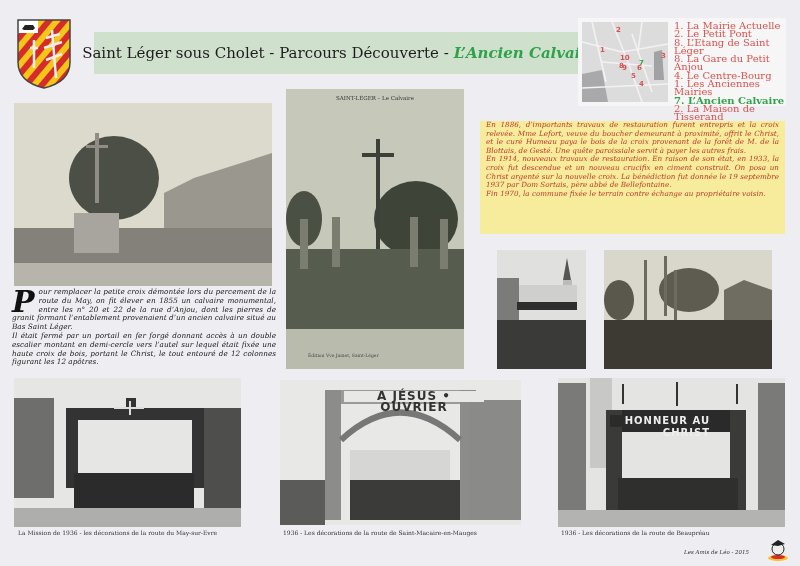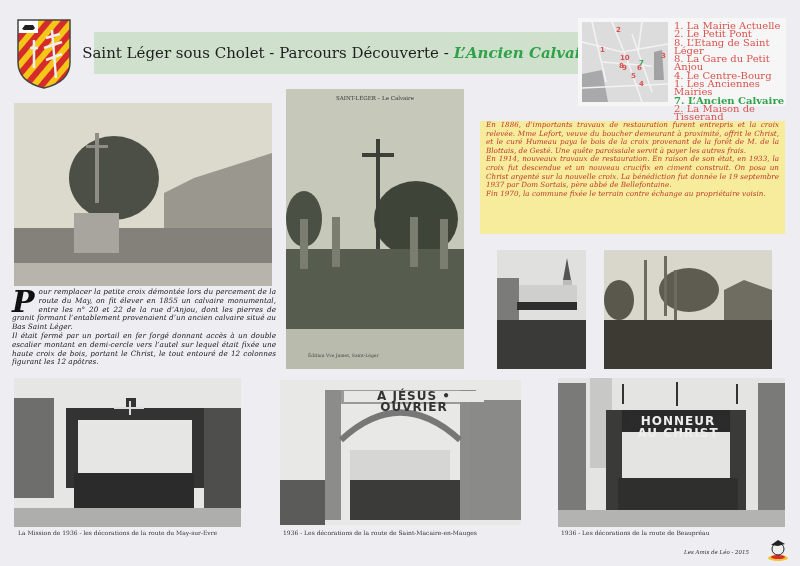--- a/index.html
+++ b/index.html
@@ -204,21 +204,21 @@
     <rect x="32" y="0" width="22" height="90" fill="#c8c8c6"></rect>
     <rect x="48" y="32" width="140" height="22" fill="#2a2a2a"></rect>
     <rect x="48" y="32" width="16" height="100" fill="#3a3a38"></rect>
       <rect x="172" y="32" width="16" height="100" fill="#3a3a38"></rect>
     <rect x="64" y="6" width="2" height="20" fill="#333"></rect>
       <rect x="118" y="4" width="2" height="24" fill="#333"></rect>
       <rect x="178" y="6" width="2" height="20" fill="#333"></rect>
     <rect x="60" y="100" width="120" height="32" fill="#2f2f2d"></rect>
     <rect x="0" y="132" width="227" height="17" fill="#b3b3b1"></rect>
   </svg>
-  <div class="arch-label" style="left:70px;top:37px;width:100px;height:12px;font-size:12px;line-height:12px;">HONNEUR AU CHRIST</div>
+  <div class="arch-label" style="left:52px;top:37px;width:100px;height:12px;font-size:10px;line-height:12px;text-align:right;">HONNEUR AU CHRIST</div>
 </div>
 <div class="abs caption" style="left:561px;top:529px;">1936 - Les décorations de la route de Beaupréau</div>
 
 <div class="abs credit">Les Amis de Léo - 2015</div>
 <div class="abs" style="left:766px;top:539px;width:24px;height:22px;">
   <svg width="24" height="22" viewBox="0 0 24 22">
     <ellipse cx="12" cy="19" rx="10" ry="3" fill="#f2c230"></ellipse>
     <ellipse cx="12" cy="18" rx="7" ry="2" fill="#d62b2b"></ellipse>
     <circle cx="12" cy="10" r="6" fill="#eee" stroke="#222" stroke-width="1"></circle>
     <path d="M5 6 L12 1 L19 5 L12 7 Z" fill="#222"></path>

